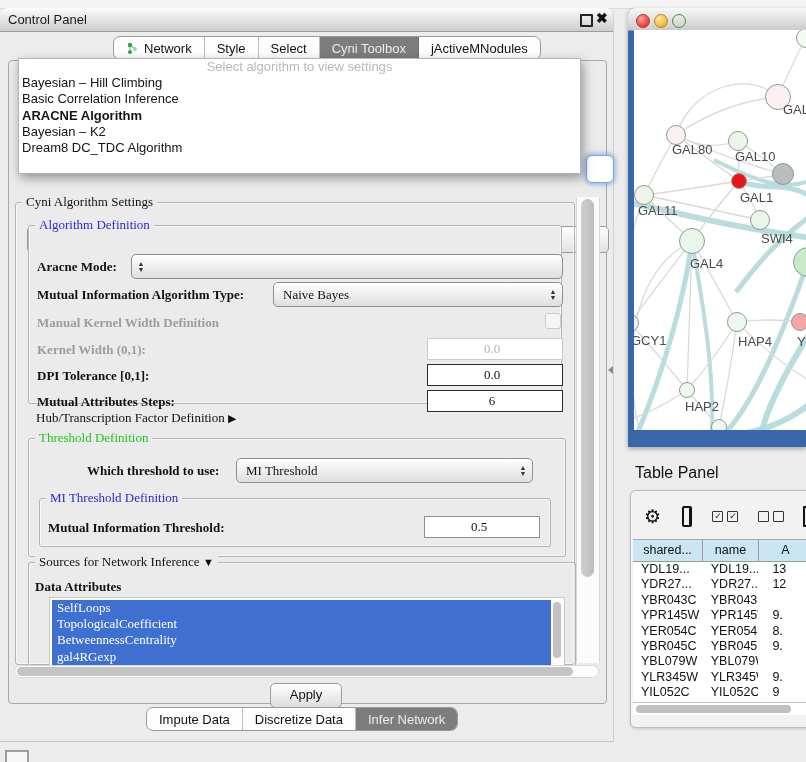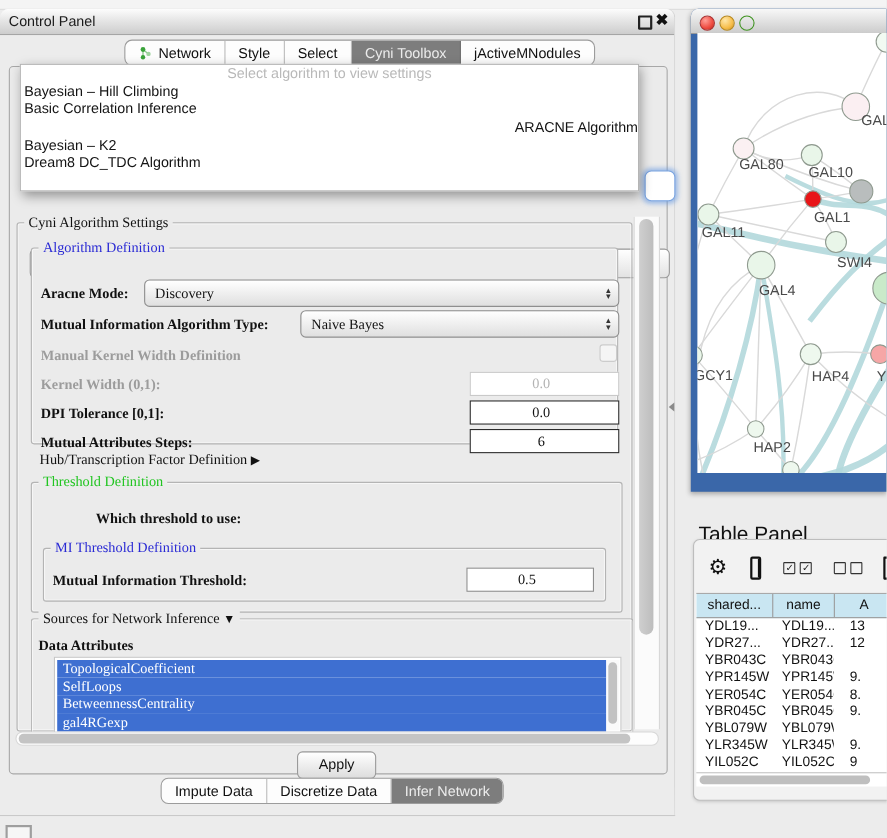--- a/index.html
+++ b/index.html
@@ -26,21 +26,21 @@
   .tab .ticon{margin-right:5px;display:inline-block;width:13px;height:13px;}
   
   .content-panel{left:8px;top:52px;width:597px;height:642px;border:1px solid #a8a8a8;border-radius:4px;background:#ebebeb;}
   
   .hidden-combo-right{left:577px;top:94px;width:26px;height:26px;border:1px solid #7aa4e0;border-radius:6px;background:#fff;box-shadow:0 0 4px 2px rgba(96,150,226,.55);}
   .hidden-combo-wide{left:18px;top:165px;width:580px;height:25px;border:1px solid #9a9a9a;border-radius:5px;background:linear-gradient(#ffffff,#e2e2e2);}
   
   .popup{left:18px;top:58px;width:561px;height:114px;background:#fff;border:1px solid #b5b5b5;box-shadow:2px 4px 10px rgba(0,0,0,.38);z-index:30;}
   .popup-placeholder{height:16px;line-height:16px;text-align:center;color:#b9b9b9;}
   .popup-item{height:16.3px;line-height:16.3px;padding-left:3px;color:#141414;}
-  .popup-item.bold{font-weight:normal;text-align:right;}
+  .popup-item.bold{font-weight:bold;}
   
   .group{position:absolute;border:1px solid #b4b4b4;border-radius:3px;box-shadow:inset 0 0 0 1px rgba(255,255,255,.55);}
   .group>.gtitle{position:absolute;top:-9px;left:6px;background:#ebebeb;padding:0 4px;font-size:13px;white-space:nowrap;}
   .gtitle.blue{color:#2a2ad4;}
   .gtitle.green{color:#21c521;}
   .flabel{position:absolute;font-weight:bold;color:#111;white-space:nowrap;}
   .flabel.dis{color:#9c9c9c;font-weight:bold;}
   
   .combo{position:absolute;height:23px;border:1px solid #8e8e8e;border-radius:5px;background:linear-gradient(#ffffff,#dfdfdf);display:flex;align-items:center;}
   .combo .cval{padding-left:9px;flex:1;color:#111;}
@@ -68,21 +68,21 @@
   
   .net-window{left:628px;top:8px;width:178px;height:439px;background:#3a67a9;border-radius:7px 0 0 0;box-shadow:0 2px 5px rgba(0,0,0,.3);}
   .net-titlebar{position:absolute;left:0;top:0;width:178px;height:22px;background:linear-gradient(#f8f8f8,#cccccc);border-radius:7px 0 0 0;border-bottom:1px solid #999;}
   .tl{position:absolute;top:6px;width:12px;height:12px;border-radius:50%;}
   .net-canvas{position:absolute;left:6px;top:22px;width:172px;height:400px;background:#fff;overflow:hidden;}
   .net-node{position:absolute;border-radius:50%;border:1.5px solid #8f9a8f;box-sizing:border-box;}
   .net-label{position:absolute;font-size:13px;color:#4a4a4a;white-space:nowrap;}
   
   .splitter-arrow{left:608px;top:366px;width:0;height:0;border-top:4px solid transparent;border-bottom:4px solid transparent;border-right:5px solid #8a8a8a;}
   
-  .tp-label{left:635px;top:464px;font-size:19px;color:#111;margin-top:12px;}
+  .tp-label{left:635px;top:464px;font-size:16px;color:#111;}
   .tp-window{left:630px;top:490px;width:182px;height:236px;background:#f2f2f2;border:1px solid #bdbdbd;border-radius:6px;box-shadow:0 1px 3px rgba(0,0,0,.15);}
   .tp-toolbar{position:absolute;left:0;top:6px;width:182px;height:38px;display:flex;align-items:center;}
   .gear{font-size:19px;color:#111;margin-left:13px;}
   .cols-icon{margin-left:21px;width:14px;height:17px;border:2px solid #111;border-radius:2px;position:relative;}
   .cols-icon:before{content:"";position:absolute;left:5px;top:0;bottom:0;width:2px;background:#111;}
   .cb{width:9px;height:9px;border:1.5px solid #333;border-radius:1px;display:inline-block;font-size:9px;line-height:8px;color:#222;text-align:center;}
   .cb-group{margin-left:20px;display:flex;gap:4px;}
   .doc-icon{margin-left:19px;width:12px;height:17px;border:2px solid #111;border-radius:1px;}
   .tp-table{position:absolute;left:2px;top:48px;width:180px;height:162px;background:#fff;overflow:hidden;border-top:1px solid #a9a9a9;}
   .tp-header{display:flex;height:21px;background:#c9e6f2;border-bottom:1px solid #9b9b9b;}
@@ -137,21 +137,20 @@
     <div class="abs hidden-combo-wide"></div>
 
     <div class="group" style="left:6px;top:141px;width:558px;height:461px;font-family:Liberation Serif, serif;">
       <span class="gtitle">Cyni Algorithm Settings</span>
 
       <div class="group" style="left:12px;top:22px;width:532px;height:177px;background:#ebebeb;">
         <span class="gtitle blue">Algorithm Definition</span>
 
         <span class="flabel" style="left:8px;top:33px;">Aracne Mode:</span>
         <div class="combo" style="left:102px;top:28px;width:430px;">
-          <span class="cval">Discovery</span>
           <span class="spin">
               <span>▲</span>
               <span>▼</span>
             </span>
         </div>
 
         <span class="flabel" style="left:8px;top:61px;">Mutual Information Algorithm Type:</span>
         <div class="combo" style="left:244px;top:56px;width:288px;">
           <span class="cval">Naive Bayes</span>
           <span class="spin">
@@ -175,38 +174,45 @@
 
       <div class="hub-row" style="left:20px;top:207px;">
         <span>Hub/Transcription Factor Definition</span>
         <span class="tri">▶</span>
       </div>
 
       <div class="group" style="left:12px;top:235px;width:536px;height:117px;">
         <span class="gtitle green">Threshold Definition</span>
 
         <span class="flabel" style="left:58px;top:24px;">Which threshold to use:</span>
+        <div class="combo" style="left:207px;top:19px;width:295px;">
+          <span class="cval">MI Threshold</span>
+          <span class="spin">
+              <span>▲</span>
+              <span>▼</span>
+            </span>
+        </div>
 
         <div class="group" style="left:10px;top:59px;width:510px;height:47px;">
           <span class="gtitle blue">MI Threshold Definition</span>
           <span class="flabel" style="left:8px;top:21px;">Mutual Information Threshold:</span>
           <div class="tfield" style="left:384px;top:17px;width:108px;border-color:#8e8e8e;">0.5</div>
         </div>
       </div>
 
       <div class="group" style="left:12px;top:359px;width:546px;height:103px;border-bottom:none;border-radius:3px 3px 0 0;">
         <span class="gtitle">
           <span>Sources for Network Inference</span>
           <span class="tri">▼</span>
         </span>
         <span class="flabel" style="left:6px;top:16px;">Data Attributes</span>
         <div class="attr-list" id="attr-list" style="left:20px;top:34px;width:514px;height:68px;">
 
-        <div class="attr-item">TopologicalCoefficient</div>
-            <div class="attr-item">SelfLoops</div>
+        <div class="attr-item">SelfLoops</div>
+            <div class="attr-item">TopologicalCoefficient</div>
             <div class="attr-item">BetweennessCentrality</div>
             <div class="attr-item">gal4RGexp</div>
             <div class="list-vscroll">
               <div class="thumb"></div>
             </div>
           </div>
       </div>
     </div>
 
     <div class="vscroll" style="left:567px;top:136px;height:466px;">

